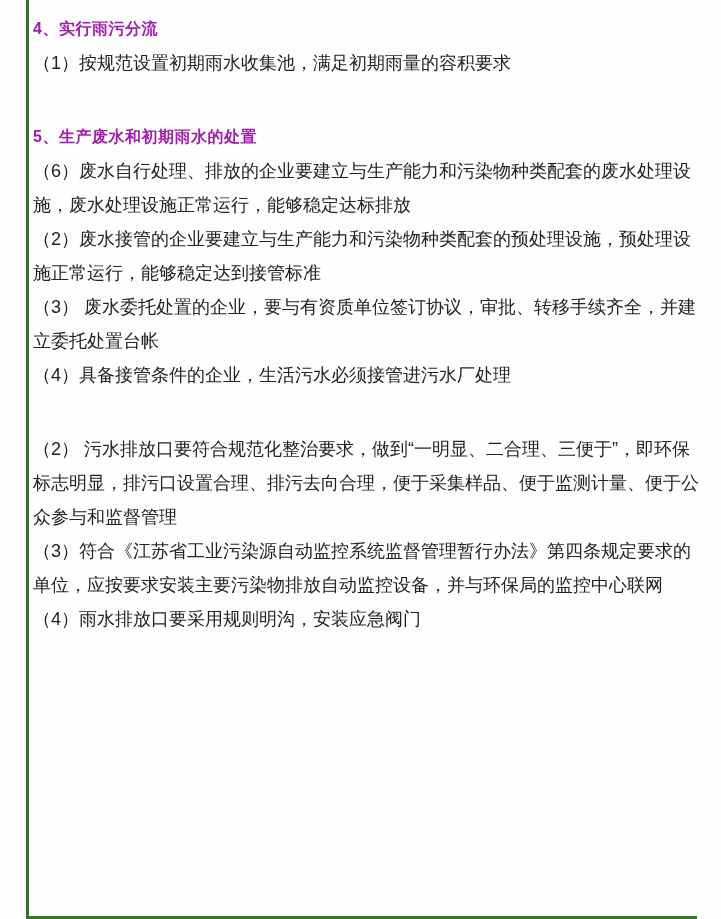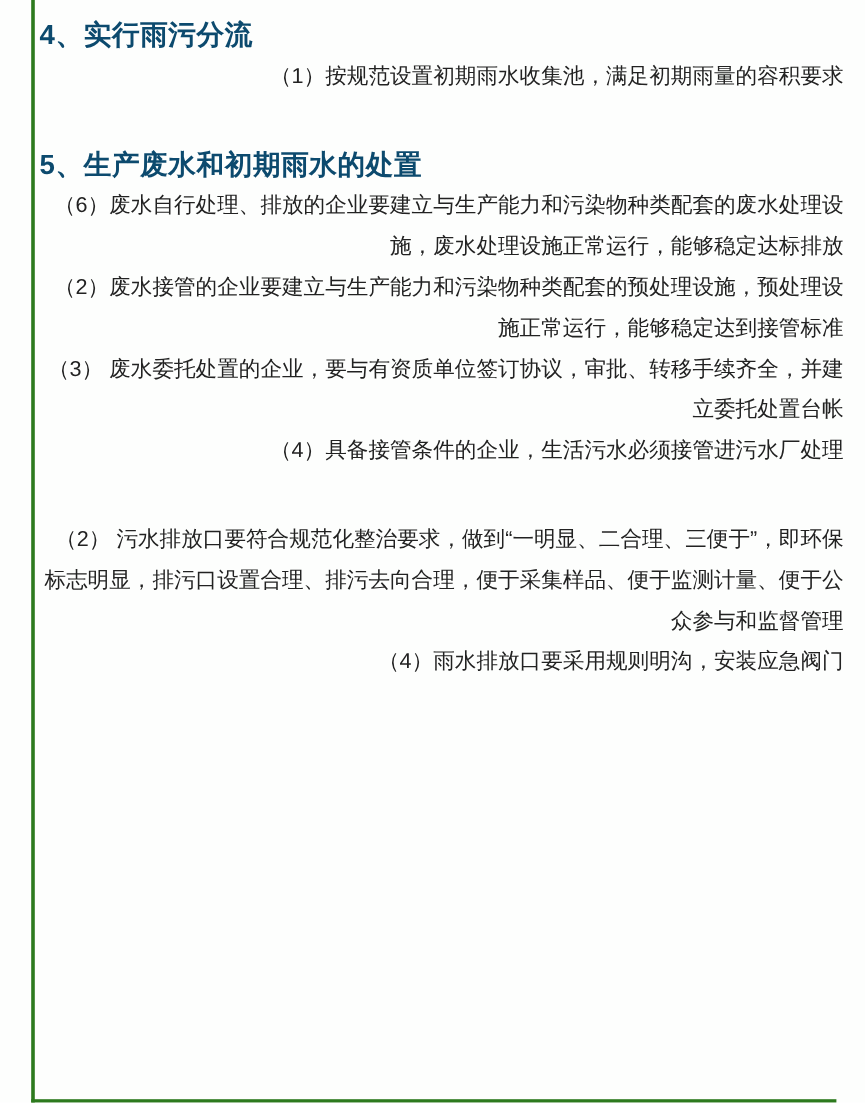--- a/index.html
+++ b/index.html
@@ -35,33 +35,33 @@
     position: absolute;
     left: 33px;
     top: 12px;
     right: 18px;
     color: #222222;
   }
   .section { margin: 0; }
   .section + .section { margin-top: 40px; }
   .section-heading {
     margin: 0;
-    font-size: 23px;
+    font-size: 16px;
     line-height: 34px;
     font-weight: bold;
-    color: #0c4a6e;
+    color: #a21caf;
     letter-spacing: 0.5px;
   }
   .section-item {
     margin: 0;
     font-size: 18px;
     line-height: 34px;
     font-weight: normal;
     color: #222222;
-    text-align: right;
+    text-align: left;
     word-break: break-all;
   }
   .section-tight .section-heading { margin-bottom: -8px; }
 </style>
 </head>
 <body>
 
 <div class="page">
   <div class="left-border"></div>
   <div class="bottom-border"></div>
@@ -76,17 +76,18 @@
     <section class="section">
       <h2 class="section-heading">5、生产废水和初期雨水的处置</h2>
       <p class="section-item">（6）废水自行处理、排放的企业要建立与生产能力和污染物种类配套的废水处理设施，废水处理设施正常运行，能够稳定达标排放</p>
       <p class="section-item">（2）废水接管的企业要建立与生产能力和污染物种类配套的预处理设施，预处理设施正常运行，能够稳定达到接管标准</p>
       <p class="section-item">（3） 废水委托处置的企业，要与有资质单位签订协议，审批、转移手续齐全，并建立委托处置台帐</p>
       <p class="section-item">（4）具备接管条件的企业，生活污水必须接管进污水厂处理</p>
     </section>
 
     <section class="section section-tight">
       <p class="section-item">（2） 污水排放口要符合规范化整治要求，做到“一明显、二合理、三便于”，即环保标志明显，排污口设置合理、排污去向合理，便于采集样品、便于监测计量、便于公众参与和监督管理</p>
+      <p class="section-item">（3）符合《江苏省工业污染源自动监控系统监督管理暂行办法》第四条规定要求的单位，应按要求安装主要污染物排放自动监控设备，并与环保局的监控中心联网</p>
       <p class="section-item">（4）雨水排放口要采用规则明沟，安装应急阀门</p>
     </section>
 
   </div>
 </div>
 
 </body></html>

